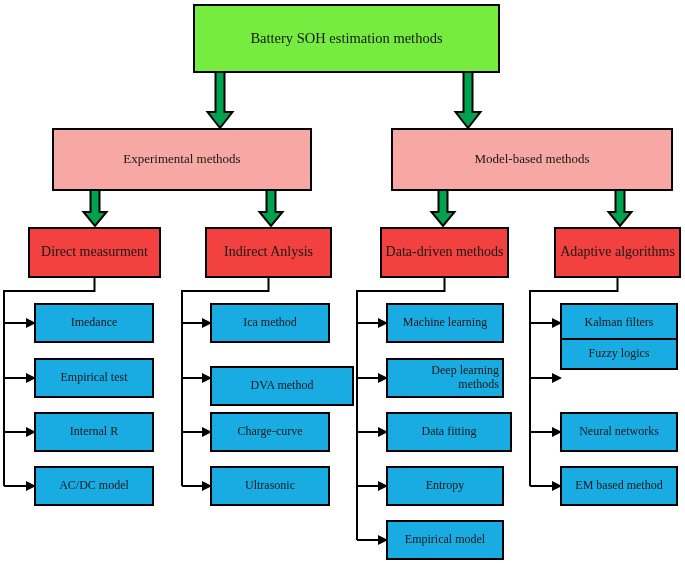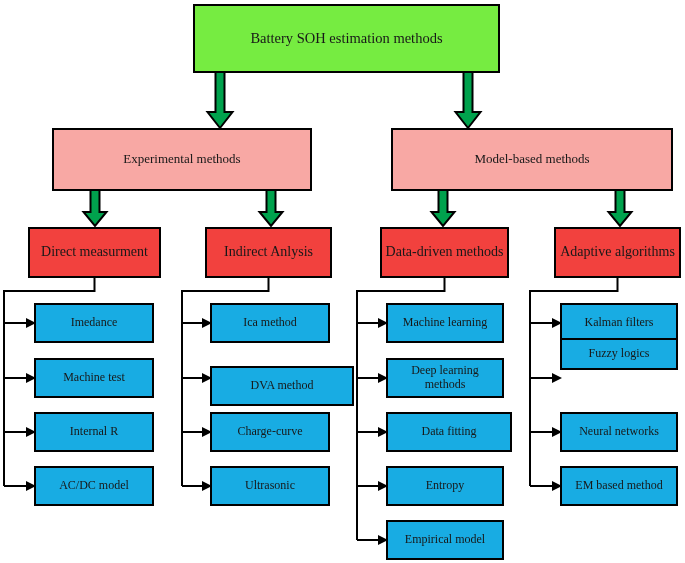--- a/index.html
+++ b/index.html
@@ -17,21 +17,21 @@
     background:#ffffff;
     overflow:hidden;
     font-family:"Liberation Serif","DejaVu Serif",serif;
   }
   #connectors{position:absolute;left:0;top:0;z-index:0;}
   .node{
     position:absolute;
     box-sizing:border-box;
     border:2px solid var(--c-line);
     display:flex;align-items:center;justify-content:center;
-    text-align:center;
+    text-align:right;
     color:#181818;
     line-height:1.15;
     z-index:1;
     padding:0 3px;
   }
   .root{background:var(--c-root);font-size:14.5px;}
   .branch{background:var(--c-branch);font-size:13px;}
   .category{background:var(--c-category);font-size:14px;}
   .leaf{background:var(--c-leaf);font-size:12px;}
 </style>
@@ -91,21 +91,21 @@
 
   <div class="node branch" style="left:52px;top:128px;width:260px;height:63px">Experimental methods</div>
   <div class="node branch" style="left:391px;top:128px;width:282px;height:63px">Model-based methods</div>
 
   <div class="node category" style="left:28px;top:227px;width:133px;height:51px">Direct measurment</div>
   <div class="node category" style="left:205px;top:227px;width:127px;height:51px">Indirect Anlysis</div>
   <div class="node category" style="left:380px;top:227px;width:129px;height:51px">Data-driven methods</div>
   <div class="node category" style="left:554px;top:227px;width:127px;height:51px">Adaptive algorithms</div>
 
   <div class="node leaf" style="left:34px;top:303px;width:120px;height:40px">Imedance</div>
-  <div class="node leaf" style="left:34px;top:358px;width:120px;height:40px">Machine test</div>
+  <div class="node leaf" style="left:34px;top:358px;width:120px;height:40px">Empirical test</div>
   <div class="node leaf" style="left:34px;top:412px;width:120px;height:40px">Internal R</div>
   <div class="node leaf" style="left:34px;top:466px;width:120px;height:40px">AC/DC model</div>
 
   <div class="node leaf" style="left:210px;top:303px;width:120px;height:40px">Ica method</div>
   <div class="node leaf" style="left:210px;top:366px;width:144px;height:40px">DVA method</div>
   <div class="node leaf" style="left:210px;top:412px;width:120px;height:40px">Charge-curve</div>
   <div class="node leaf" style="left:210px;top:466px;width:120px;height:40px">Ultrasonic</div>
 
   <div class="node leaf" style="left:386px;top:303px;width:118px;height:40px">Machine learning</div>
   <div class="node leaf" style="left:386px;top:358px;width:118px;height:40px">Deep learning methods</div>

